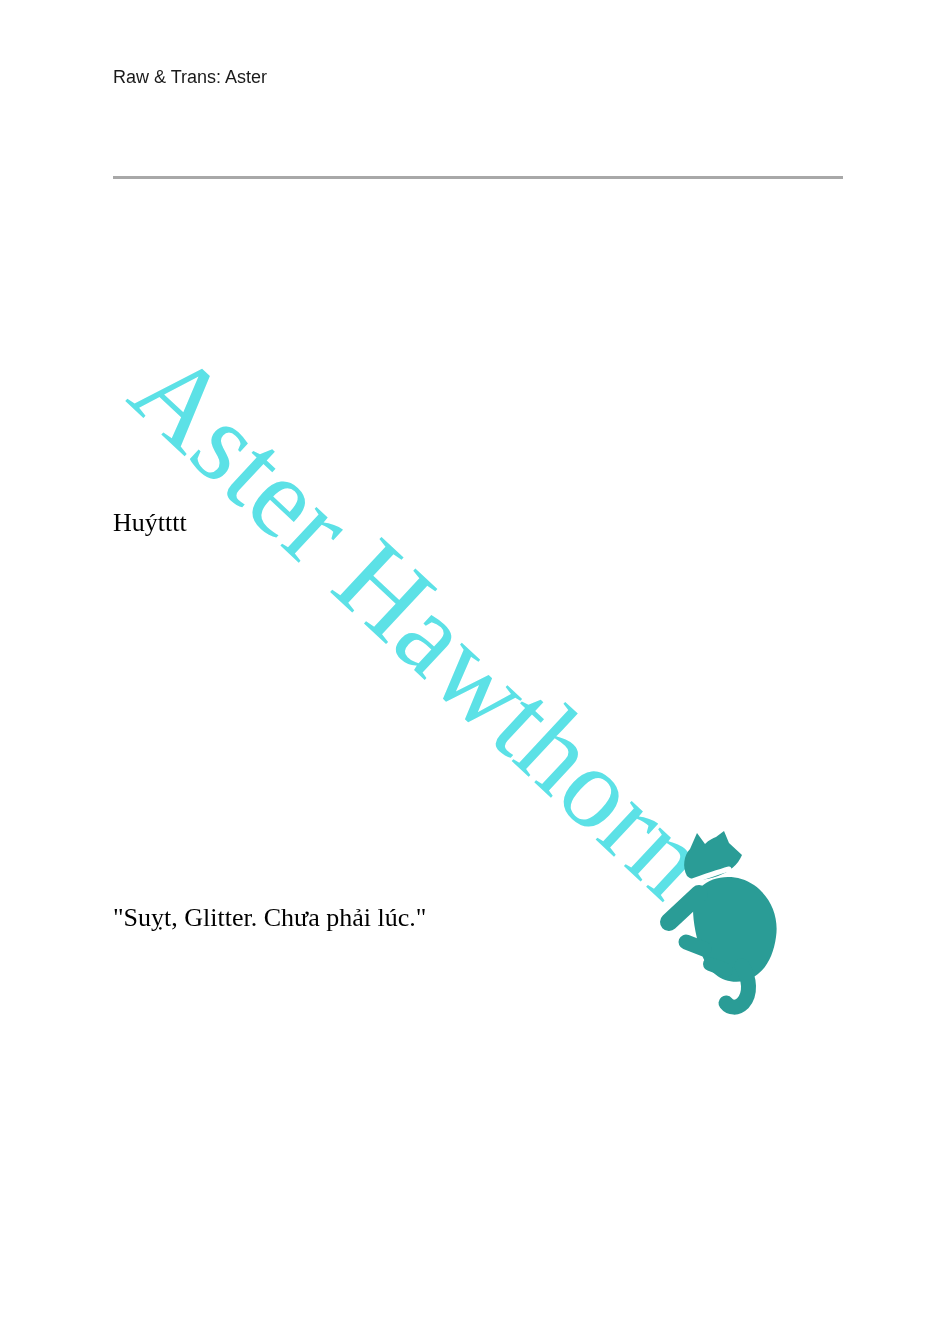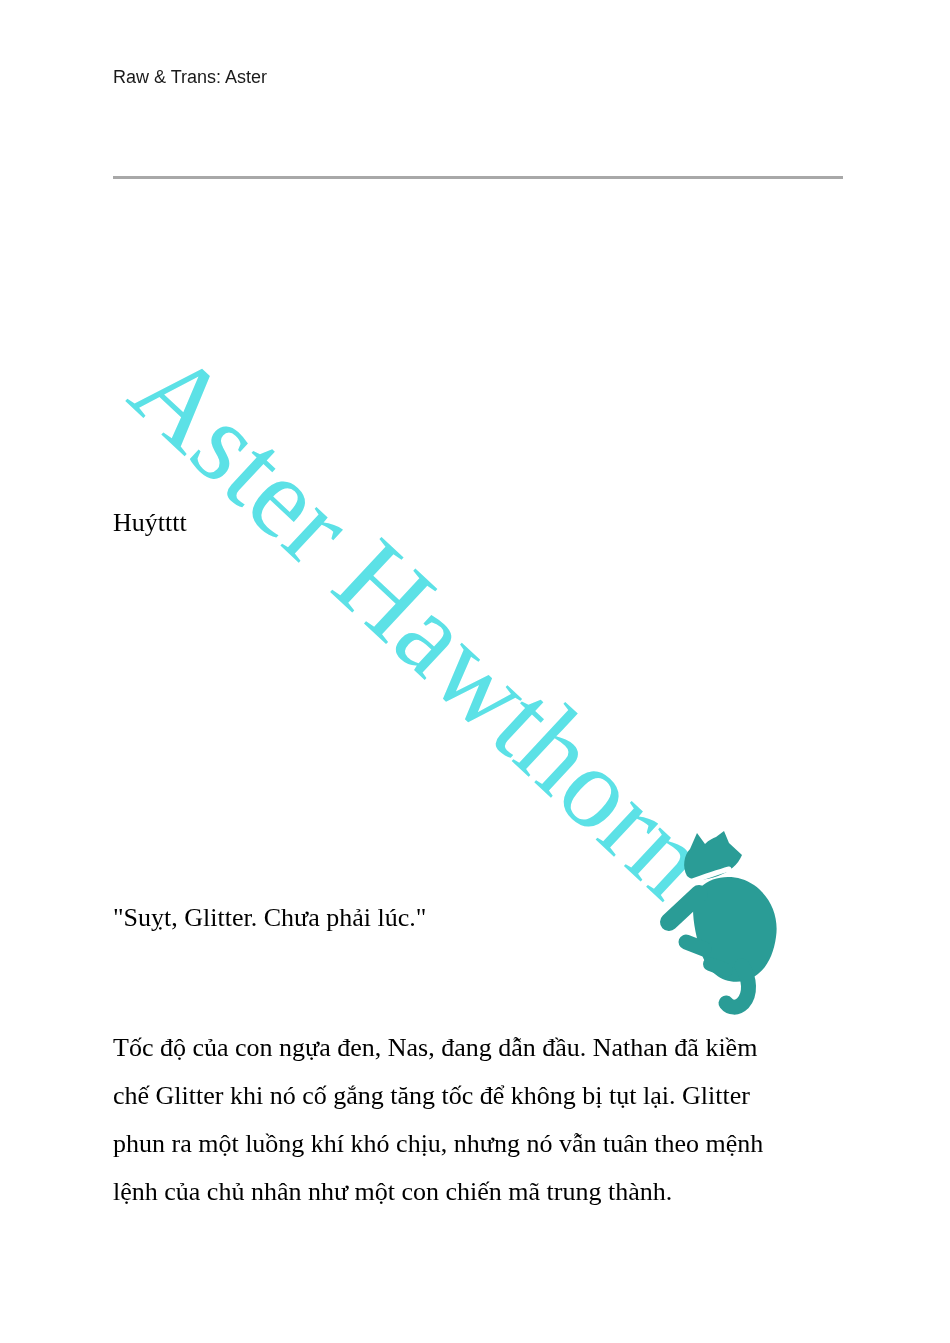--- a/index.html
+++ b/index.html
@@ -59,24 +59,20 @@
   <div class="divider"></div>
 
   <div class="watermark">Aster Hawthorn</div>
 
 
   <div id="p2" class="para">Huýtttt</div>
 
 
   <div id="p4" class="para">"Suỵt, Glitter. Chưa phải lúc."</div>
 
-  <div id="p5" class="para">Tốc độ của con ngựa đen, Nas, đang dẫn đầu. Nathan đã kiềm
-chế Glitter khi nó cố gắng tăng tốc để không bị tụt lại. Glitter
-phun ra một luồng khí khó chịu, nhưng nó vẫn tuân theo mệnh
-lệnh của chủ nhân như một con chiến mã trung thành.</div>
 
   <div class="cat">
     <svg viewBox="0 0 140 200" width="140" height="200" xmlns="http://www.w3.org/2000/svg">
       <g fill="#2A9C96" stroke="none">
         <path d="M56,64 C68,52 92,50 109,62 C126,74 134,94 131,114 C128,136 118,153 99,158 C80,162 64,151 57,132 C50,113 46,88 49,75 C51,69 53,66 56,64 Z"></path>
         <path d="M42,53 C37,44 39,32 45,26 L52,10 L60,21 C64,17 68,15 71,14 L79,8 L84,20 L97,32 C93,42 84,49 73,53 C62,57 48,59 42,53 Z"></path>
       </g>
       <line x1="54" y1="71" x2="24" y2="99" stroke="#2A9C96" stroke-width="18" stroke-linecap="round"></line>
       <line x1="41" y1="119" x2="59" y2="126" stroke="#2A9C96" stroke-width="15" stroke-linecap="round"></line>
       <line x1="65" y1="141" x2="81" y2="147" stroke="#2A9C96" stroke-width="14" stroke-linecap="round"></line>

